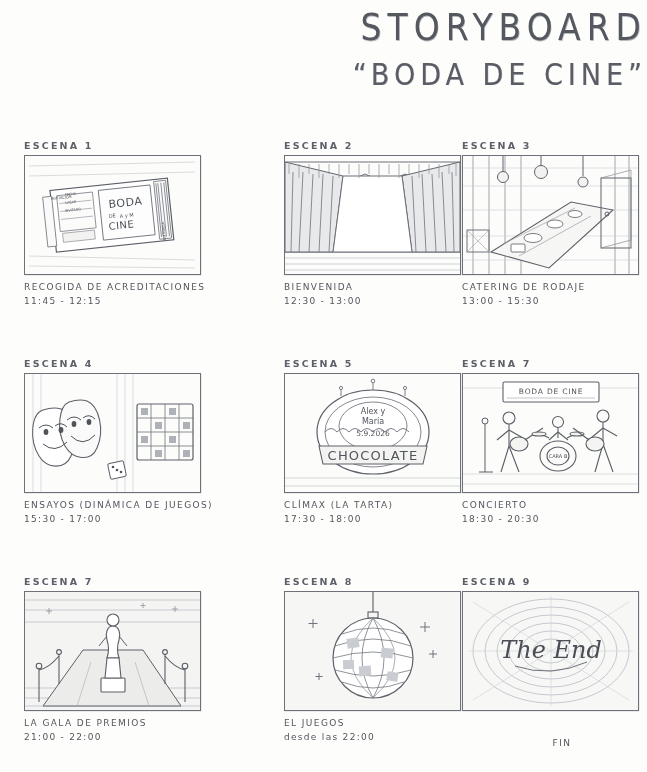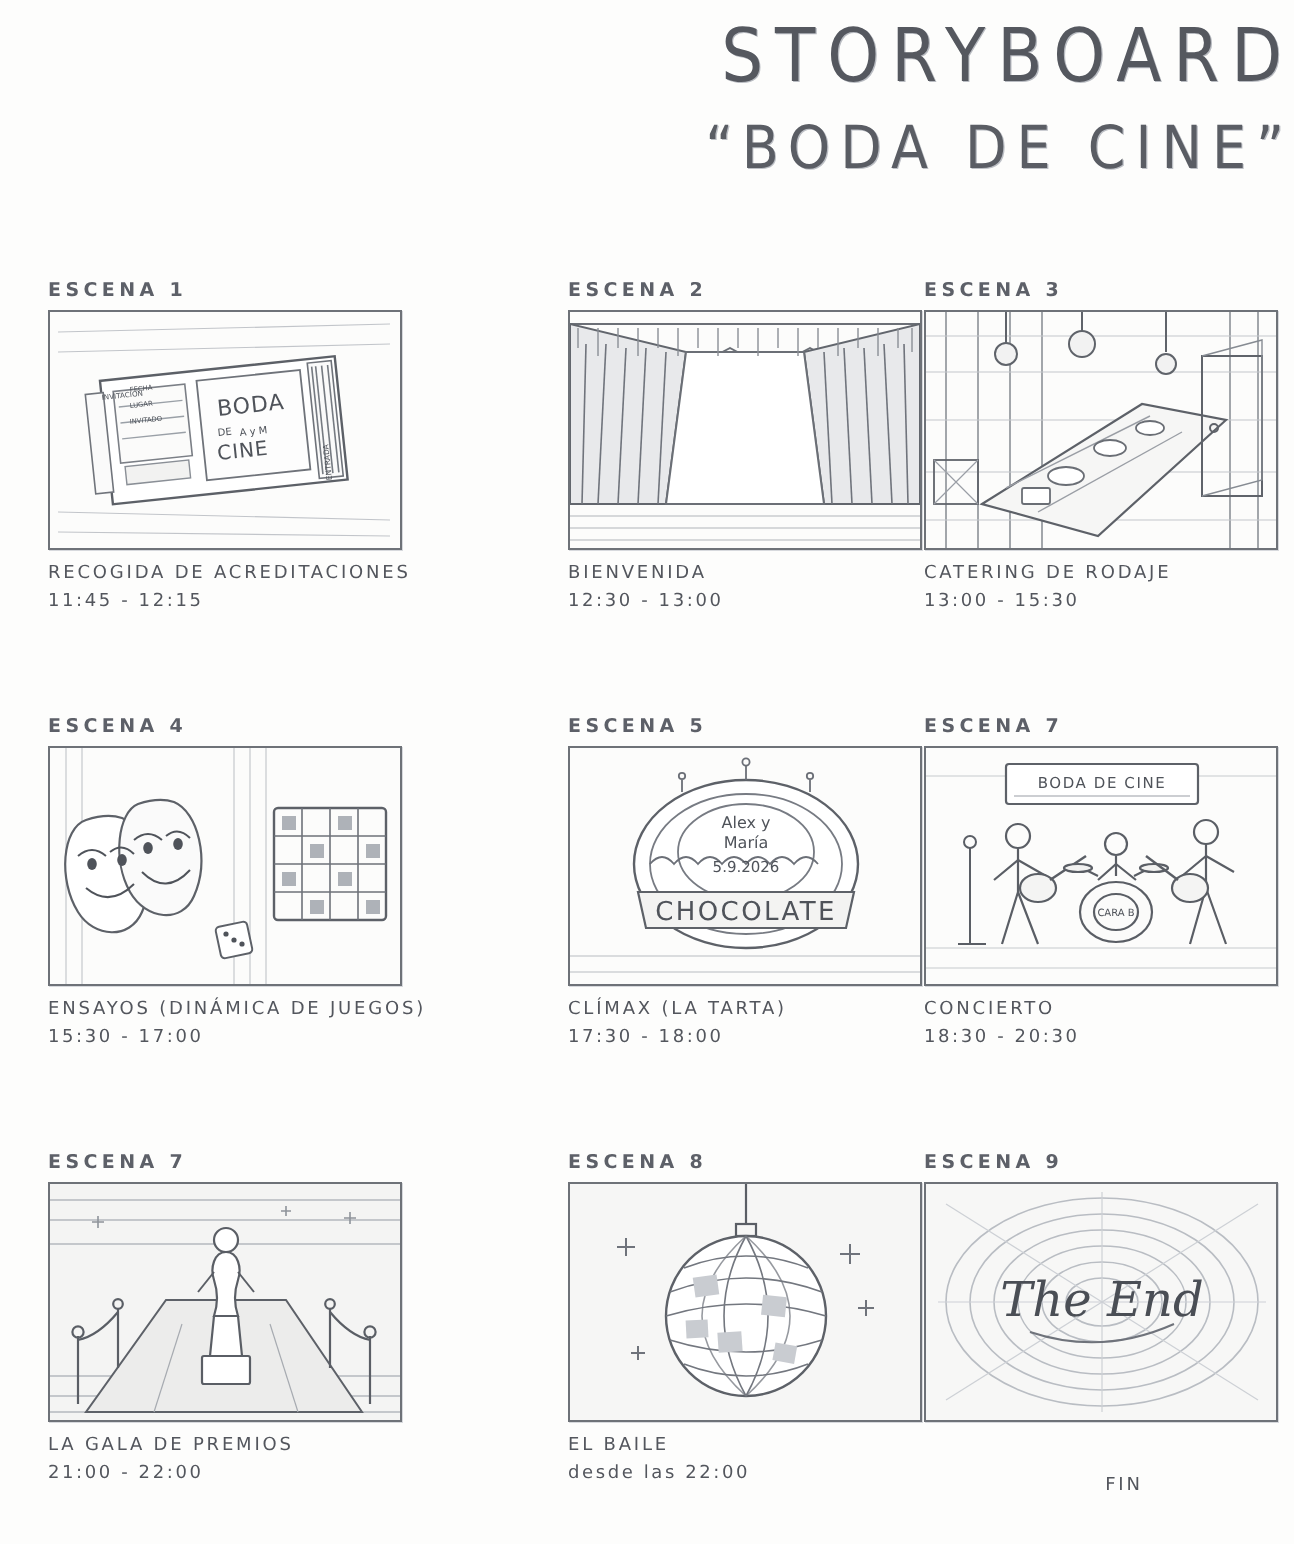--- a/index.html
+++ b/index.html
@@ -585,21 +585,21 @@
 
           <g stroke="#6f737b" stroke-width="1" fill="none">
             <path d="M140 40 l0 -10 M135 35 l10 0"></path>
             <path d="M148 66 l0 -8 M144 62 l8 0"></path>
             <path d="M28 36 l0 -9 M23.5 31.5 l9 0"></path>
             <path d="M34 88 l0 -7 M30.5 84.5 l7 0"></path>
           </g>
         </svg>
       </div>
       <div class="caption">
-        <span>EL BAILE</span>
+        <span>EL JUEGOS</span>
         <span class="time">desde las 22:00</span>
       </div>
     </div>
 
     <div class="cell col2">
       <div class="scene-label">ESCENA  9</div>
       <div class="frame">
         <svg width="175" height="118" viewBox="0 0 175 118">
           <rect x="0" y="0" width="175" height="118" fill="#f7f7f6"></rect>
 

